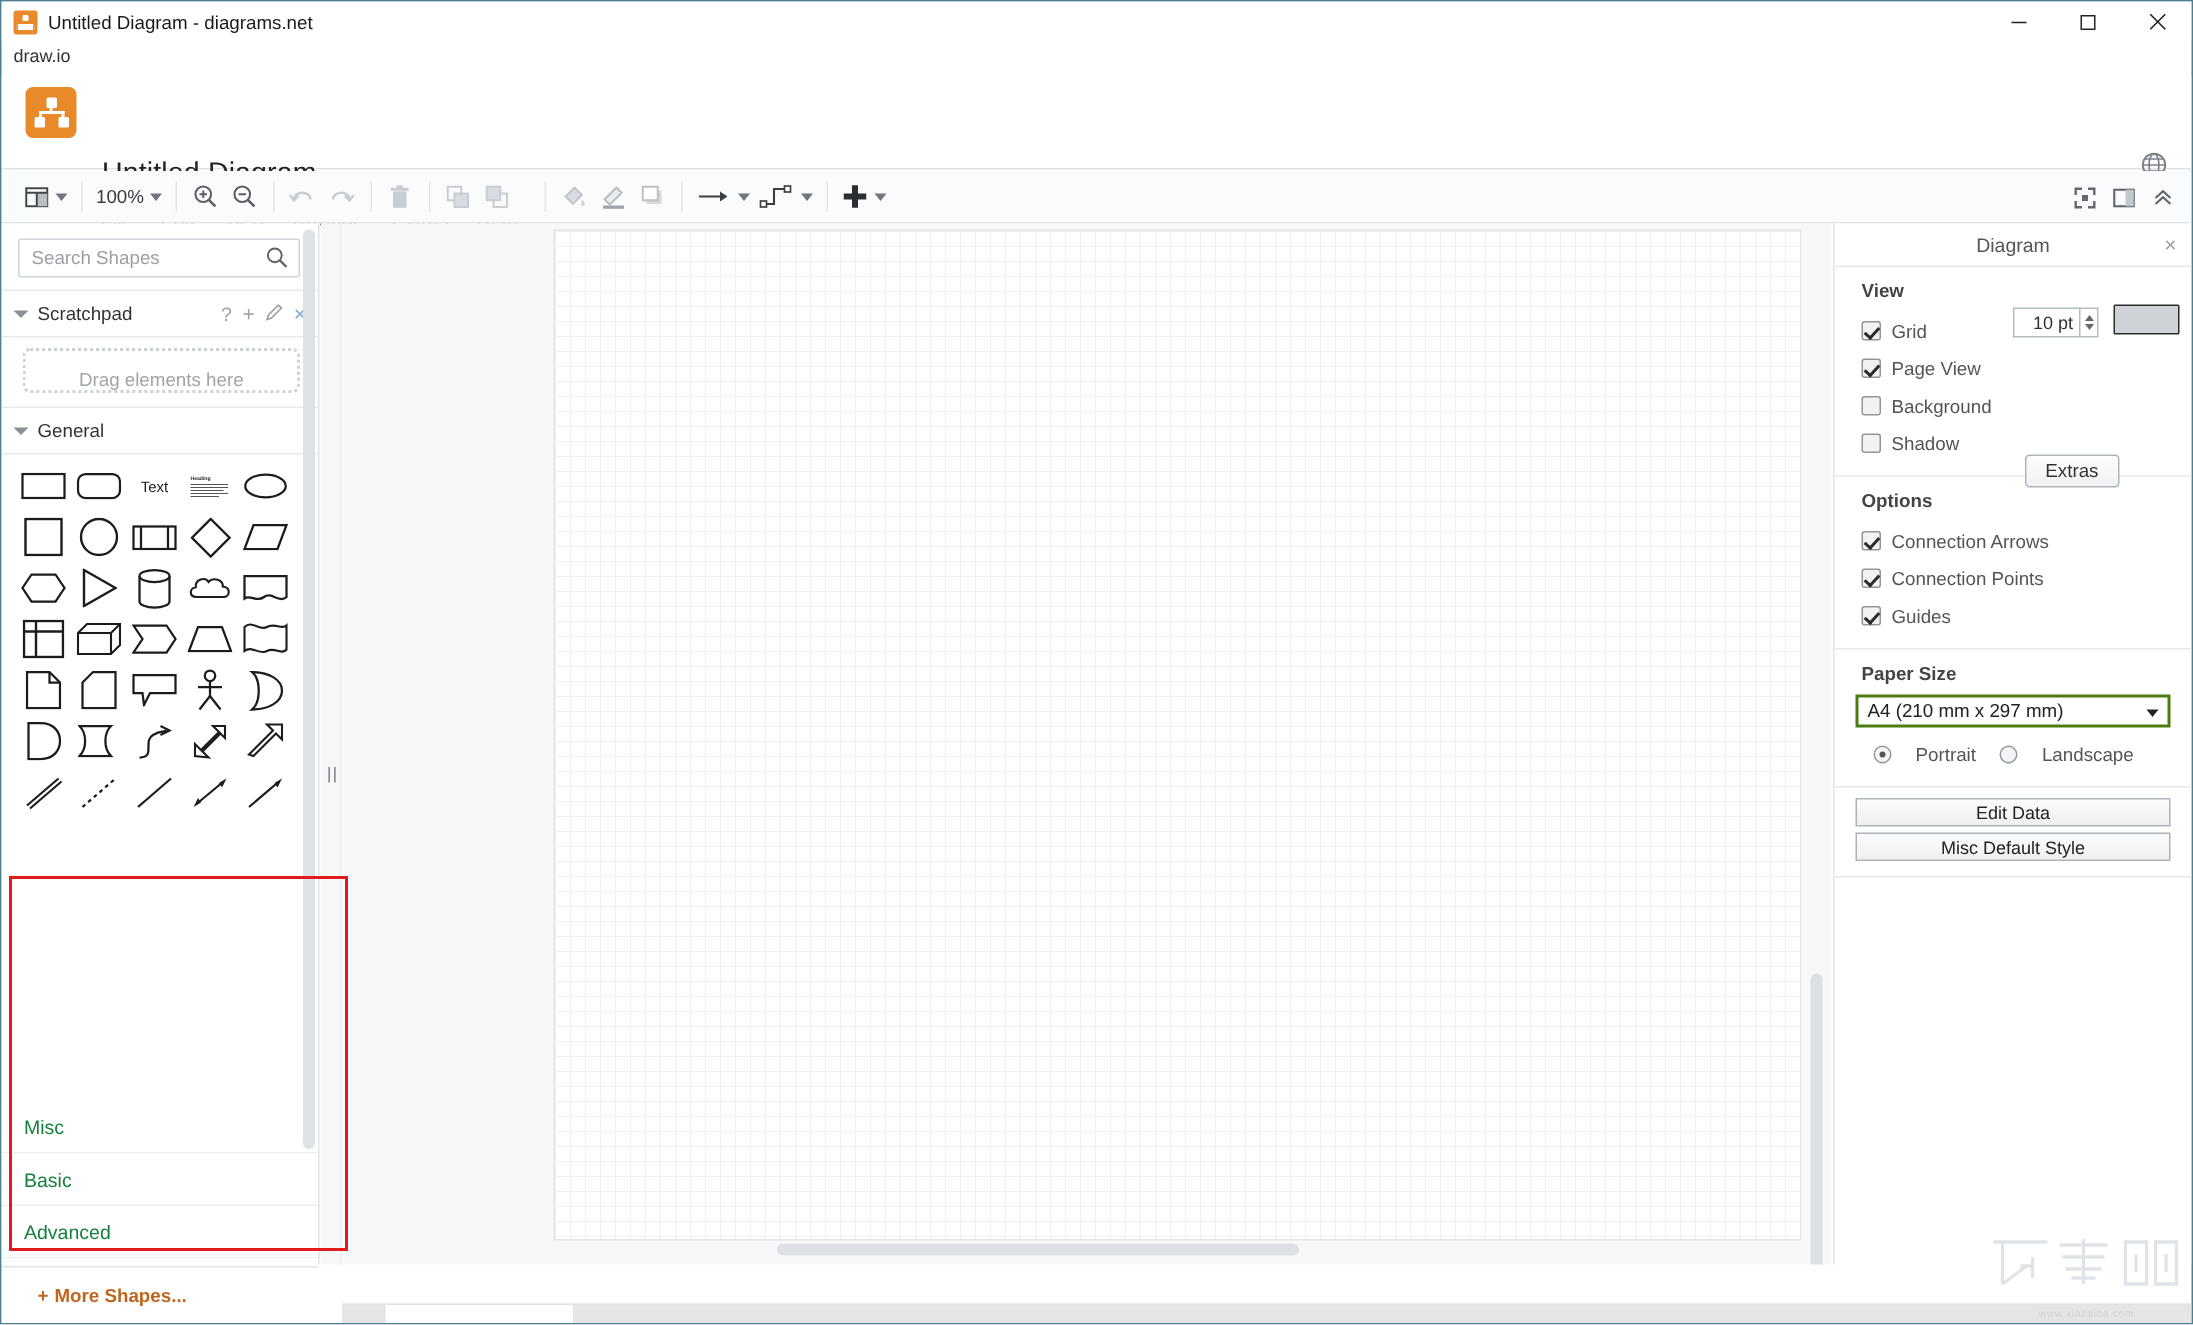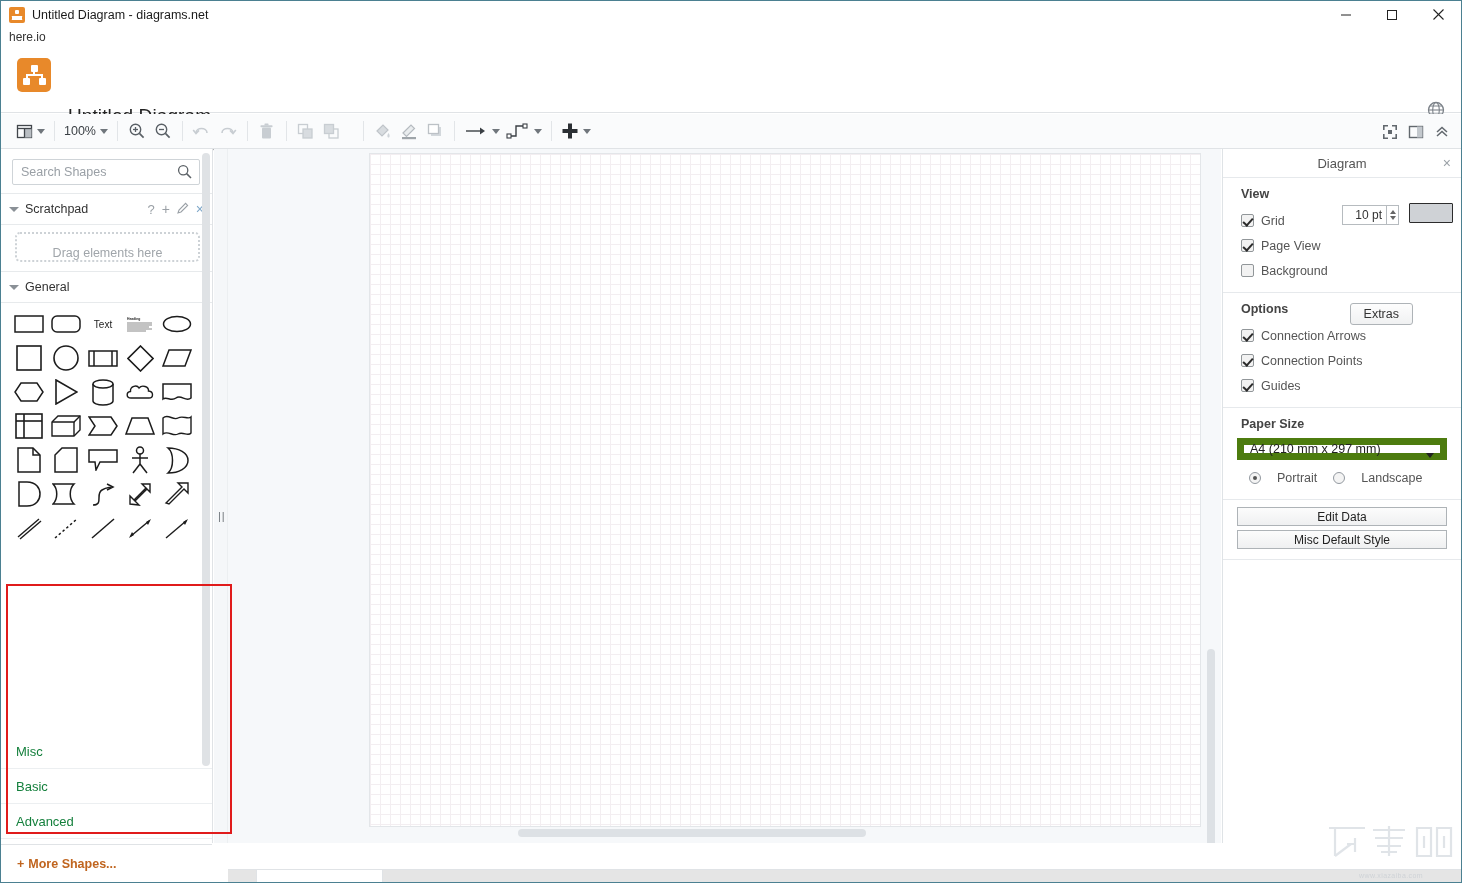--- a/index.html
+++ b/index.html
@@ -239,22 +239,23 @@
   }
 
   .morewrap {
     position: absolute; left: 0; top: 843px;
     width: 211px; height: 39px;
     background: #fff;
     border-top: 1px solid #e0e3e6;
     display: flex; align-items: center;
   }
   .more {
-    font-size: 12.5px; color: #c0651f; padding-left: 16px;
+    font-size: 12.5px; color: #c0651f; padding-left: 4px;
     font-weight: bold;
+    margin-left: 20px;
   }
   .more .mplus { margin-right: 4px; }
 
   .lp-scroll {
     position: absolute; left: 201px; top: 152px;
     width: 8px; height: 613px;
     background: #dfe2e5; border-radius: 4px;
     z-index: 30;
   }
   .splitter {
@@ -380,21 +381,21 @@
     position: absolute; right: 48px; top: 125px;
     height: 22px; padding: 0 13px;
     border: 1px solid #aeb3b7; border-radius: 3px;
     background: linear-gradient(#fdfdfd, #f0f1f2);
     font-size: 12.5px; color: #333;
     display: flex; align-items: center;
   }
   .rp-select {
     margin: 4px 14px 6px 14px;
     height: 22px;
-    border: 7px solid #4d7c0f;
+    border: 2px solid #4d7c0f;
     background: #fff;
     display: flex; align-items: center;
     padding: 0 6px;
     font-size: 12.5px; color: #222;
     position: relative;
   }
   .rp-select .dncaret {
     position: absolute; right: 6px; top: 8px;
     width: 0; height: 0;
     border-left: 4px solid transparent;
@@ -479,21 +480,21 @@
       </div>
       <div class="winbtn">
         <svg width="13" height="13" viewBox="0 0 13 13">
             <line x1="1.5" y1="1.5" x2="11.5" y2="11.5" stroke="#222" stroke-width="1.1"></line>
             <line x1="11.5" y1="1.5" x2="1.5" y2="11.5" stroke="#222" stroke-width="1.1"></line>
           </svg>
       </div>
     </div>
   </div>
 
-  <div class="subtitle">here.io</div>
+  <div class="subtitle">draw.io</div>
 
   <div class="appheader">
     <div class="logo">
       <div class="n1"></div>
         <div class="stem"></div>
         <div class="bar"></div>
       <div class="d1"></div>
         <div class="d2"></div>
       <div class="n2"></div>
         <div class="n3"></div>
@@ -950,20 +951,24 @@
       <div class="gridcolor"></div>
       <div class="rp-row">
         <span class="cb on"></span>
         <span>Page View</span>
       </div>
       <div class="rp-row">
         <span class="cb"></span>
         <span>Background</span>
       </div>
       <div class="imgbtn">Extras</div>
+      <div class="rp-row">
+        <span class="cb"></span>
+        <span>Shadow</span>
+      </div>
     </div>
 
     <div class="rp-section">
       <div class="rp-label">Options</div>
       <div class="rp-row">
         <span class="cb on"></span>
         <span>Connection Arrows</span>
       </div>
       <div class="rp-row">
         <span class="cb on"></span>

